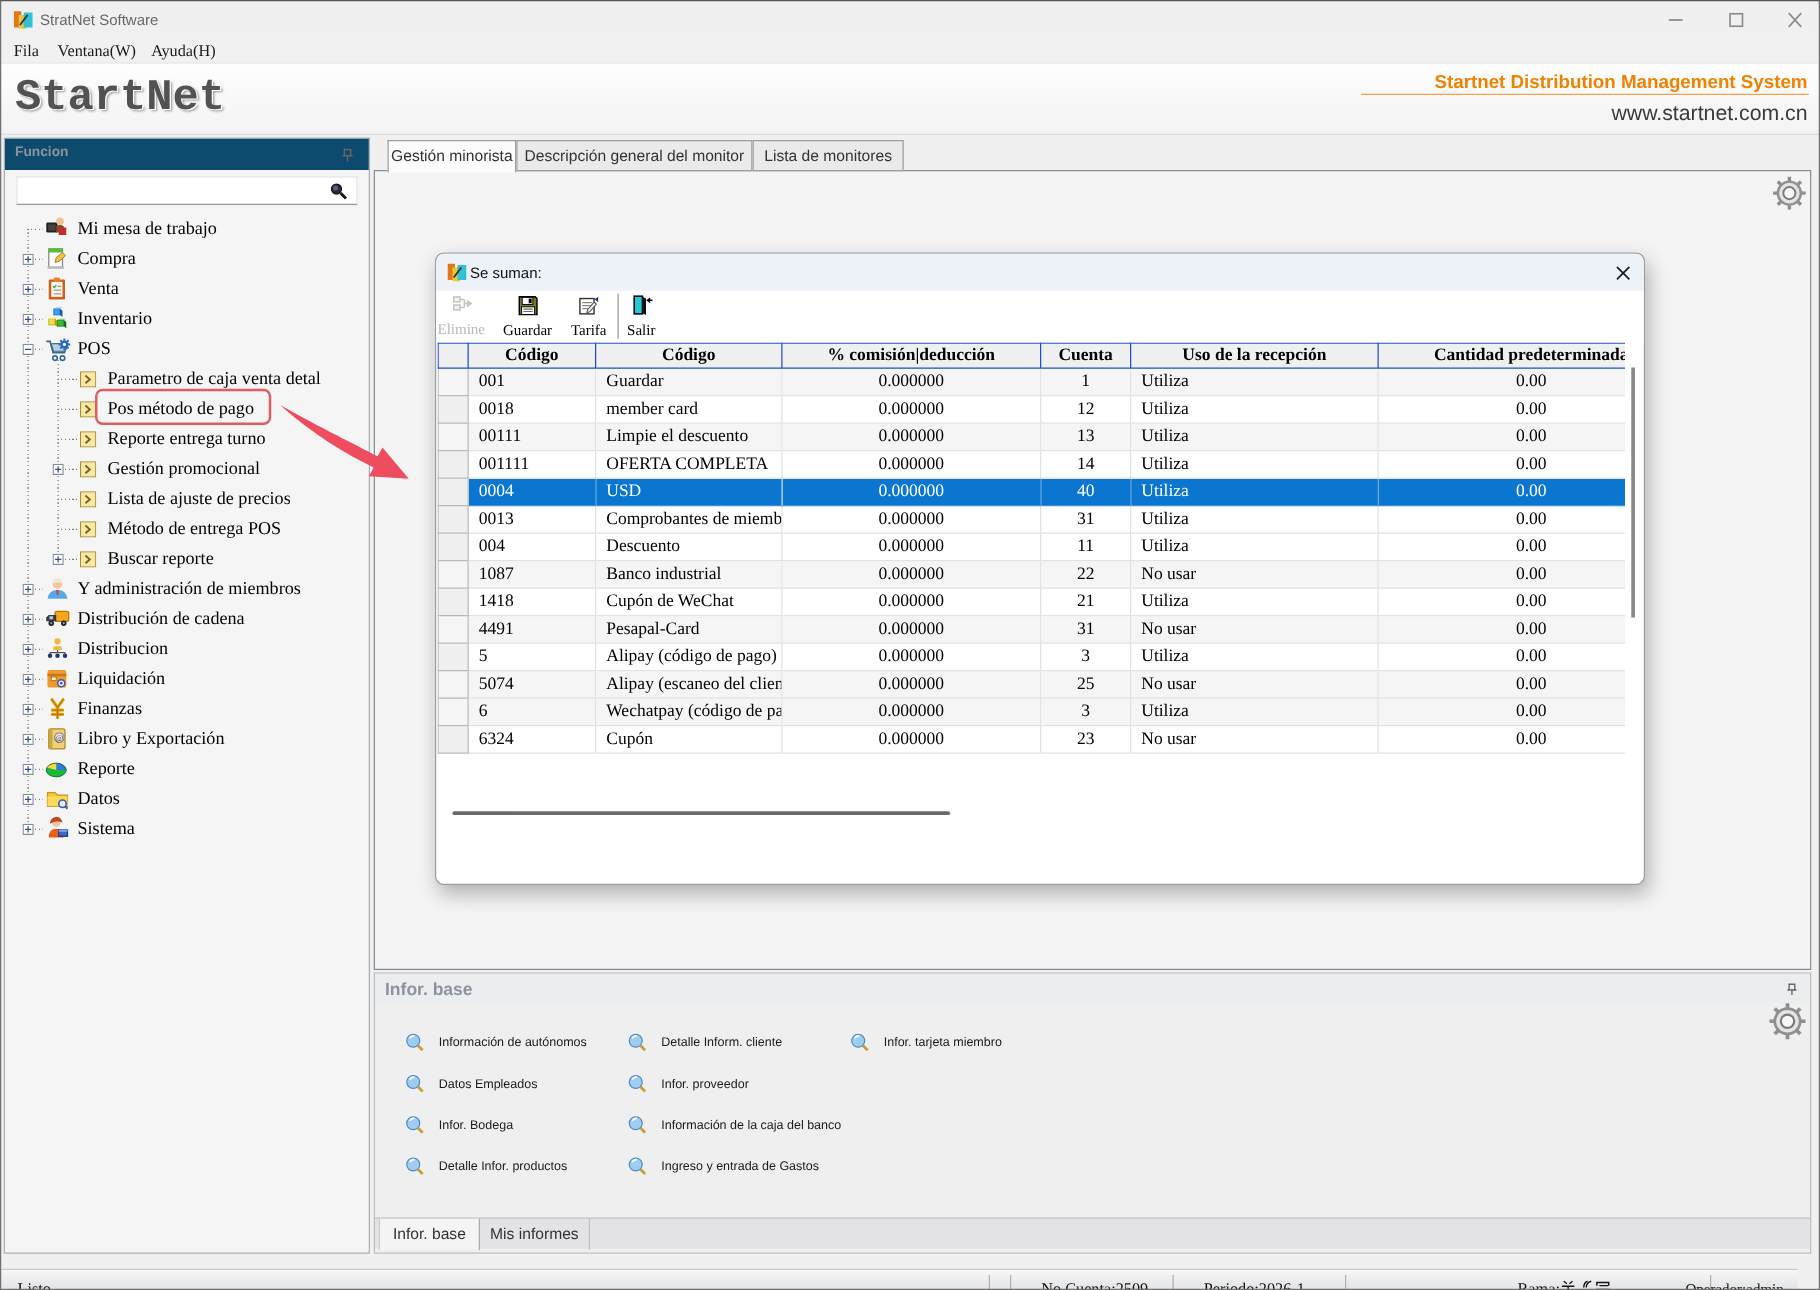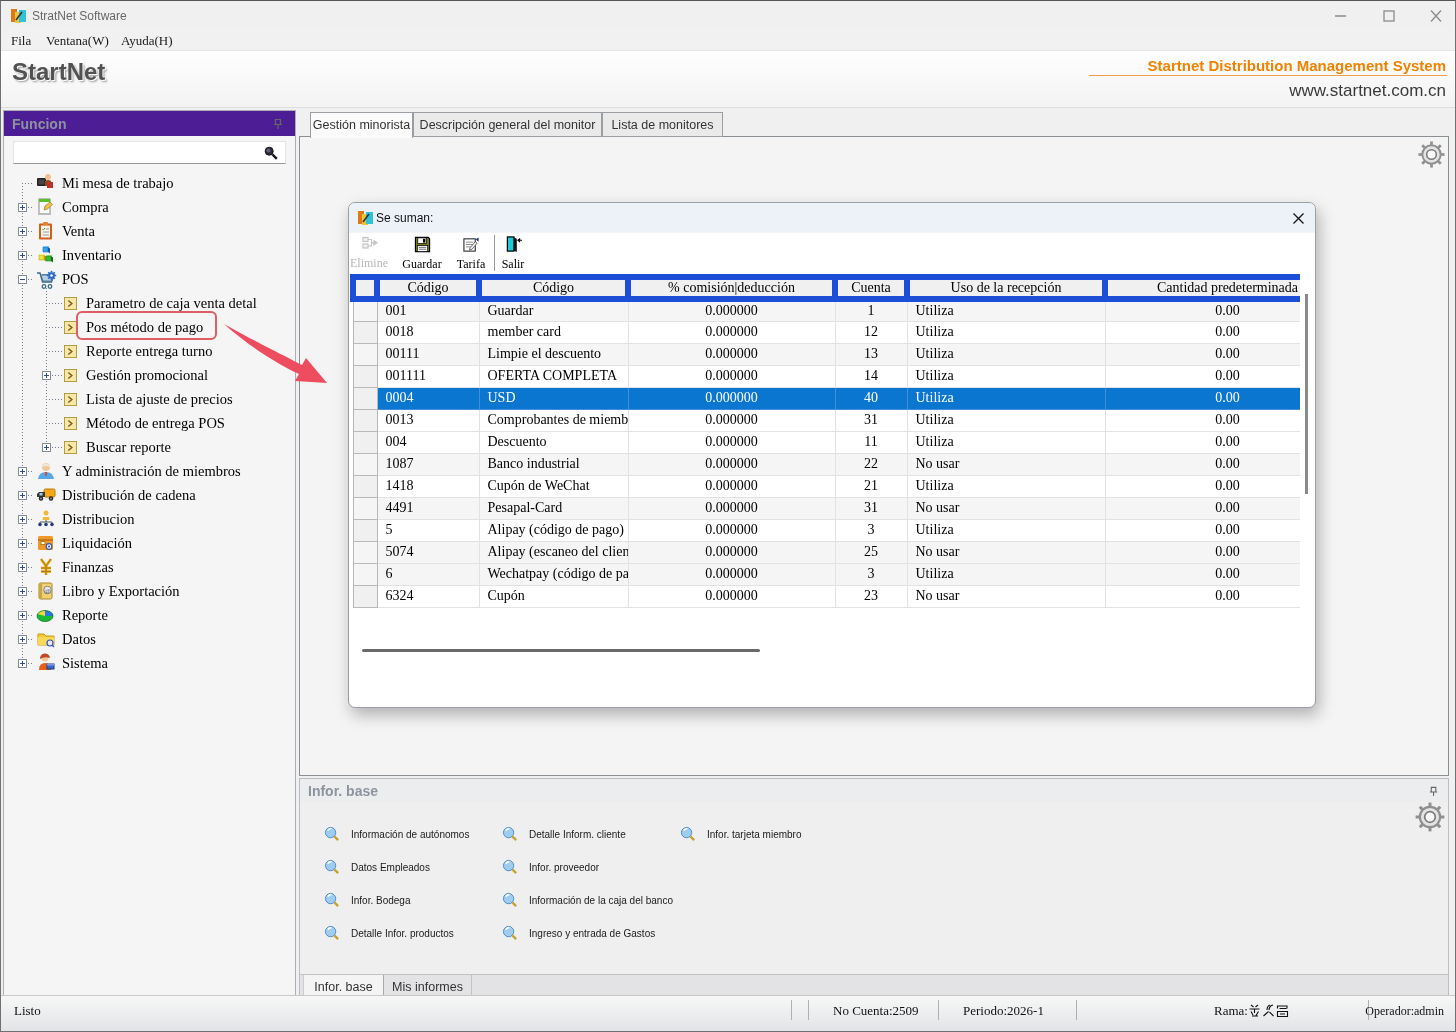--- a/index.html
+++ b/index.html
@@ -8,27 +8,27 @@
 .abs { position:absolute; }
 #frame { position:absolute; inset:0; border:1px solid #707070; border-top:1px solid #565656; z-index:60; pointer-events:none; }
 
 #titlebar { position:absolute; left:1px; top:1px; right:1px; height:29px; background:#f0f0f0; }
 #titlebar .ttl { position:absolute; left:31px; top:8px; font-size:12px; color:#686868; }
 
 #menubar { position:absolute; left:1px; top:30px; right:1px; height:21px; background:#f1f1f1; border-bottom:1px solid #e6e6e6; font-family:"Liberation Serif", serif; font-size:13px; color:#1a1a1a;padding-left:44px; }
 #menubar span { position:absolute; top:3px; }
 
 #header { position:absolute; left:1px; top:51px; right:1px; height:57px; background:linear-gradient(#fefefe, #f3f3f4); border-bottom:1px solid #dcdcdc; }
-#logo { position:absolute; left:11px; top:7px; font-size:24px; font-weight:bold; color:#525252; text-shadow:1px 1px 0 #fff, 2px 2px 2px #999; }
+#logo { position:absolute; left:11px; top:7px; font-size:35px; font-weight:bold; color:#525252; text-shadow:1px 1px 0 #fff, 2px 2px 2px #999;font-family:Liberation Mono, monospace; }
 #hdr-r1 { position:absolute; right:9px; top:6px; font-size:15px; font-weight:bold; color:#ef8200; }
 #hdr-line { position:absolute; right:8px; top:24px; width:358px; height:1px; background:#efa14e; }
 #hdr-r2 { position:absolute; right:9px; top:30px; font-size:17px; color:#3a3a3a; }
 
 #lpanel { position:absolute; left:3px; top:110px; width:293px; height:893px; background:#f5f5f5; border:1px solid #aaafb5; }
-#lphead { position:absolute; left:0; top:0; right:0; height:25px; background:#4c1d95; color:#8d939e; font-weight:bold; font-size:14px; padding:5px 0 0 8px; }
+#lphead { position:absolute; left:0; top:0; right:0; height:25px; background:#0c4a6e; color:#8d939e; font-weight:bold; font-size:11px; padding:5px 0 0 8px; }
 #searchbox { position:absolute; left:9px; top:30px; width:273px; height:23px; background:#fff; border:1px solid #e4e4e4; border-bottom:1px solid #999; }
 
 #tree { position:absolute; left:0; top:59px; right:0; bottom:0; font-family:"Liberation Serif", serif; font-size:14.5px; color:#000; }
 .trow { position:absolute; left:0; height:24px; white-space:nowrap; }
 .trow .lbl { position:absolute; top:3px; }
 .dotv { position:absolute; width:1px; background-image:repeating-linear-gradient(to bottom,#7a7a8a 0 1px,transparent 1px 3px); }
 .doth { position:absolute; height:1px; background-image:repeating-linear-gradient(to right,#7a7a8a 0 1px,transparent 1px 3px); }
 
 #tabs { position:absolute; left:302px; top:112px; height:26px; font-size:12.5px; color:#333; z-index:5; }
 .tab { position:absolute; top:0; height:25px; background:#eaeaeb; border:1px solid #9a9da1; padding-top:5px; text-align:center; }
@@ -36,38 +36,38 @@
 #mainbox { position:absolute; left:299px; top:136px; width:1150px; height:640px; background:#f4f4f4; border:1px solid #8a8f94; }
 
 #dialog { position:absolute; left:348px; top:202px; width:968px; height:506px; background:#fff; border:1px solid #9aa0a6; border-radius:7px; box-shadow:3px 7px 16px rgba(0,0,0,0.28); z-index:10; }
 #dlg-title { position:absolute; left:0; top:0; right:0; height:30px; background:#edf1f8; border-radius:7px 7px 0 0; border-bottom:1px solid #f3f5f9; }
 #dlg-title .t { position:absolute; left:27px; top:8px; font-size:12px; color:#111; }
 #dlg-toolbar { position:absolute; left:0; top:30px; right:0; height:42px; background:#fff; font-family:"Liberation Serif", serif; font-size:12px; }
 .tbtn { position:absolute; top:3px; text-align:center; }
 .tbtn .cap { display:block; margin-top:0px; }
 #dlg-table { position:absolute; left:1px; top:71px; width:950px; height:372px; overflow:hidden; font-family:"Liberation Serif", serif; font-size:14px; }
 table { border-collapse:collapse; table-layout:fixed; width:997px; }
-th { background:#f0f0f0; border:6px solid #1d4ed8; font-weight:normal; font-size:14px; height:20px; padding:0;margin-top:48px; }
+th { background:#f0f0f0; border:1px solid #1d4ed8; font-weight:bold; font-size:14px; height:20px; padding:0;margin-top:48px; }
 td { border:1px solid #e2e2e2; height:22px; padding:0 0 0 8px; overflow:hidden; white-space:nowrap; }
 td.sel-cell { background:#f0f0f0; border:1px solid #b9b9b9; padding:0; }
 tr.odd td { background:#f5f5f5; }
 tr.sel td { background:#0b76d0; color:#fff; border-color:#3f90d8; }
 tr.sel td.sel-cell { background:#f0f0f0; border-color:#b9b9b9; }
 td.c { text-align:center; padding:0; }
 #vthumb { position:absolute; left:956px; top:91px; width:3px; height:200px; background:#8a8a8a; }
 #hscroll { position:absolute; left:13px; top:446px; width:398px; height:3px; background:#6a6a6a; border-radius:2px; }
 
 #bpanel { position:absolute; left:299px; top:778px; width:1150px; height:225px; background:#efeff0; border:1px solid #babec3; }
 #bphead { position:absolute; left:0; top:0; right:0; height:23px; background:#ebedee; color:#8d939e; font-weight:bold; font-size:14px; padding:4px 0 0 8px; }
 .blink { position:absolute; font-size:10px; color:#1a1a1a; }
 #btabs { position:absolute; left:0; bottom:3px; height:25px; font-size:12.5px; color:#333; width:100%; background:#e3e3e5; border-top:1px solid #c2c2c2; }
 .btab { position:absolute; top:0; height:25px; padding-top:5px; text-align:center; }
 .btab.active { background:#f4f4f4; border-right:1px solid #aaa; border-left:1px solid #ccc; }
 
-#statusbar { position:absolute; left:1px; right:1px; bottom:1px; height:36px; background:linear-gradient(#f7f7f7,#e2e4e7); border-top:1px solid #c8c8c8; font-family:"Liberation Serif", serif; font-size:13px; color:#111; }
+#statusbar { position:absolute; left:1px; right:18px; bottom:1px; height:16px; background:linear-gradient(#f7f7f7,#e2e4e7); border-top:1px solid #c8c8c8; font-family:"Liberation Serif", serif; font-size:13px; color:#111; }
 .ssep { position:absolute; top:4px; width:1px; height:20px; background:#b0b0b0; }
 #statusbar span { top:7px; position:absolute; }
 </style>
 </head>
 <body>
 <div id="frame"></div>
 
 <div id="titlebar">
   <svg class="abs" style="left:10px;top:7px" width="16" height="16" viewBox="0 0 16 16">
     <rect x="0" y="1" width="6" height="13" fill="#e07818"></rect>

